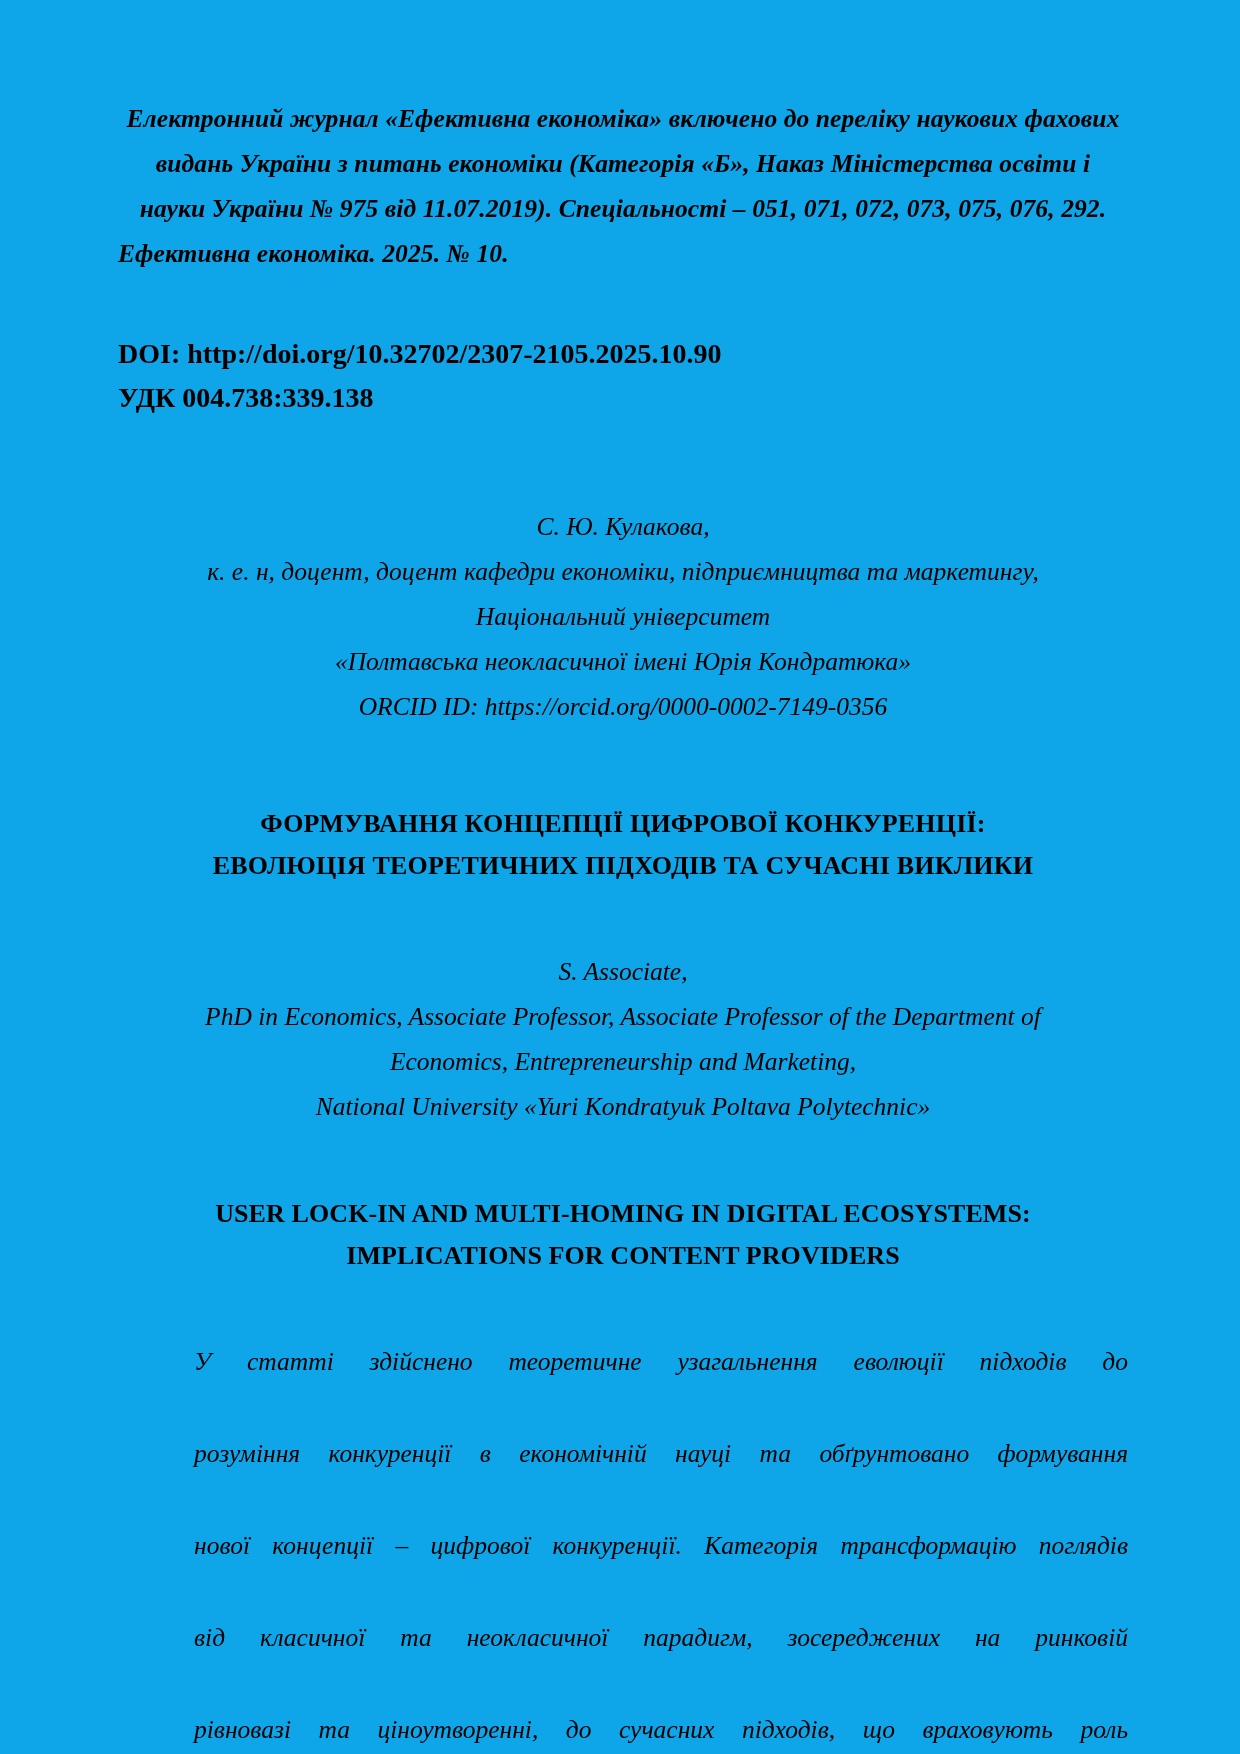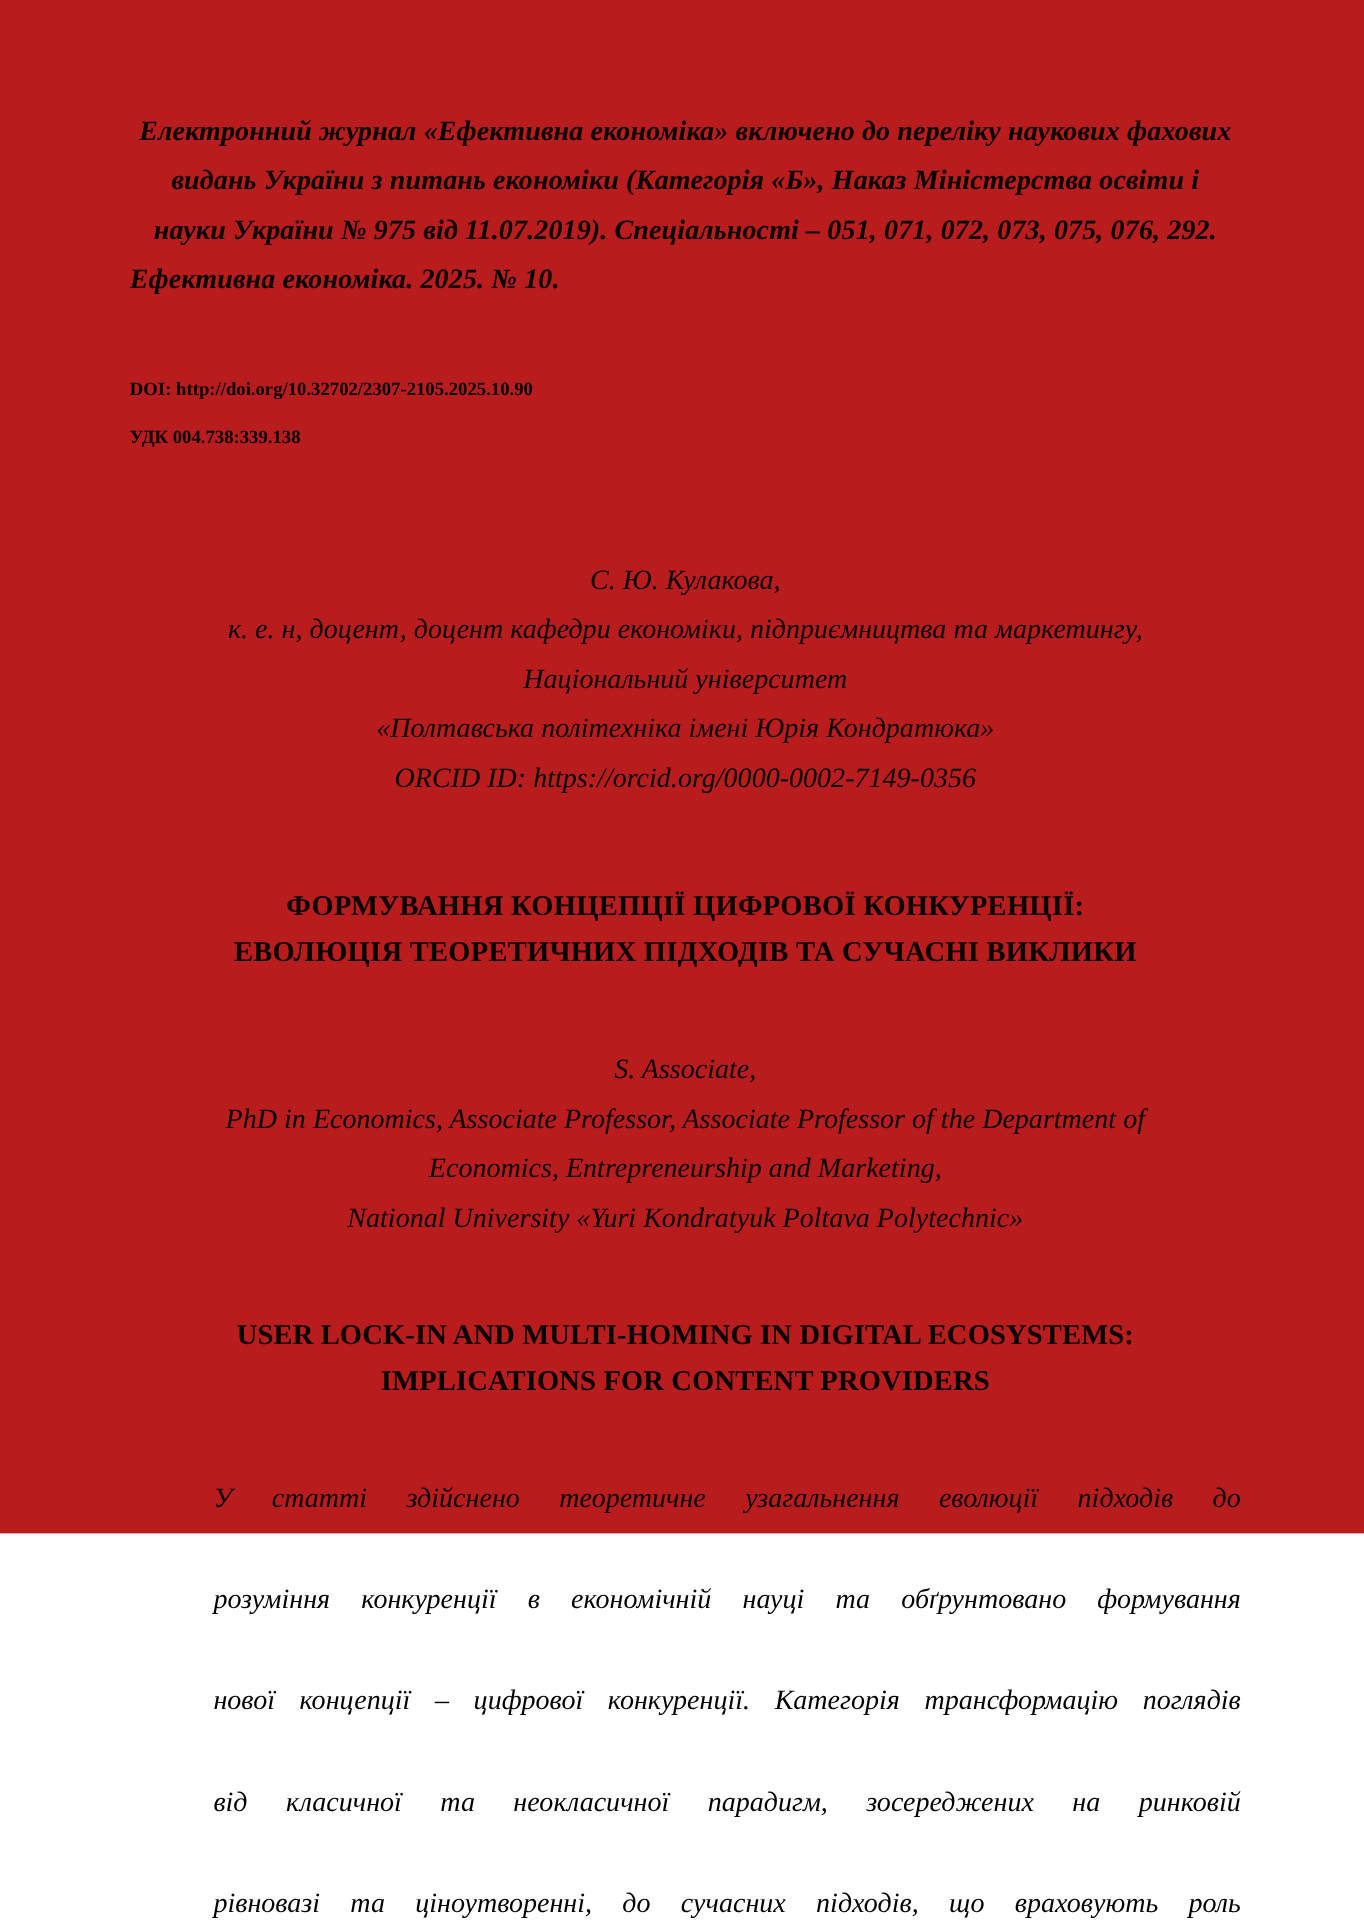--- a/index.html
+++ b/index.html
@@ -10,24 +10,24 @@
   body {
     width: 1240px;
     height: 1754px;
     font-family: "Liberation Serif", "DejaVu Serif", serif;
     color: #000000;
     -webkit-font-smoothing: antialiased;
   }
   .page {
     position: relative;
     width: 1240px;
-    height: 1394px;
+    height: 1754px;
     box-sizing: border-box;
     padding: 96px 112px 0 118px;
-    background: #b91c1c;
+    background: #0ea5e9;
   }
 
   
   .masthead {
     font-style: italic;
     font-weight: bold;
     font-size: 25.5px;
     line-height: 45px;
     text-align: center;
     letter-spacing: 0.1px;
@@ -35,21 +35,21 @@
   .masthead .issue-line {
     display: block;
     text-align: left;
     margin-top: 0;
   }
 
   
   .identifiers {
     margin-top: 56px;
     font-weight: bold;
-    font-size: 17px;
+    font-size: 28px;
     line-height: 44px;
     text-align: left;
   }
   .identifiers div {
     white-space: nowrap;
   }
 
   
   .author-block {
     font-style: italic;
@@ -133,21 +133,21 @@
 
   <div class="identifiers">
     <div>DOI: http://doi.org/10.32702/2307-2105.2025.10.90</div>
     <div>УДК 004.738:339.138</div>
   </div>
 
   <div class="author-block" id="author-block-ua">
     <span class="name">С. Ю. Кулакова,</span>
     <span class="line">к. е. н, доцент, доцент кафедри економіки, підприємництва та маркетингу,</span>
     <span class="line">Національний університет</span>
-    <span class="line">«Полтавська політехніка імені Юрія Кондратюка»</span>
+    <span class="line">«Полтавська неокласичної імені Юрія Кондратюка»</span>
     <span class="line">ORCID ID: https://orcid.org/0000-0002-7149-0356</span>
   </div>
 
   <div class="doc-title" id="title-ua">
     <span class="line">ФОРМУВАННЯ КОНЦЕПЦІЇ ЦИФРОВОЇ КОНКУРЕНЦІЇ:</span>
     <span class="line">ЕВОЛЮЦІЯ ТЕОРЕТИЧНИХ ПІДХОДІВ ТА СУЧАСНІ ВИКЛИКИ</span>
   </div>
 
   <div class="author-block" id="author-block-en">
     <span class="name">S. Associate,</span>

